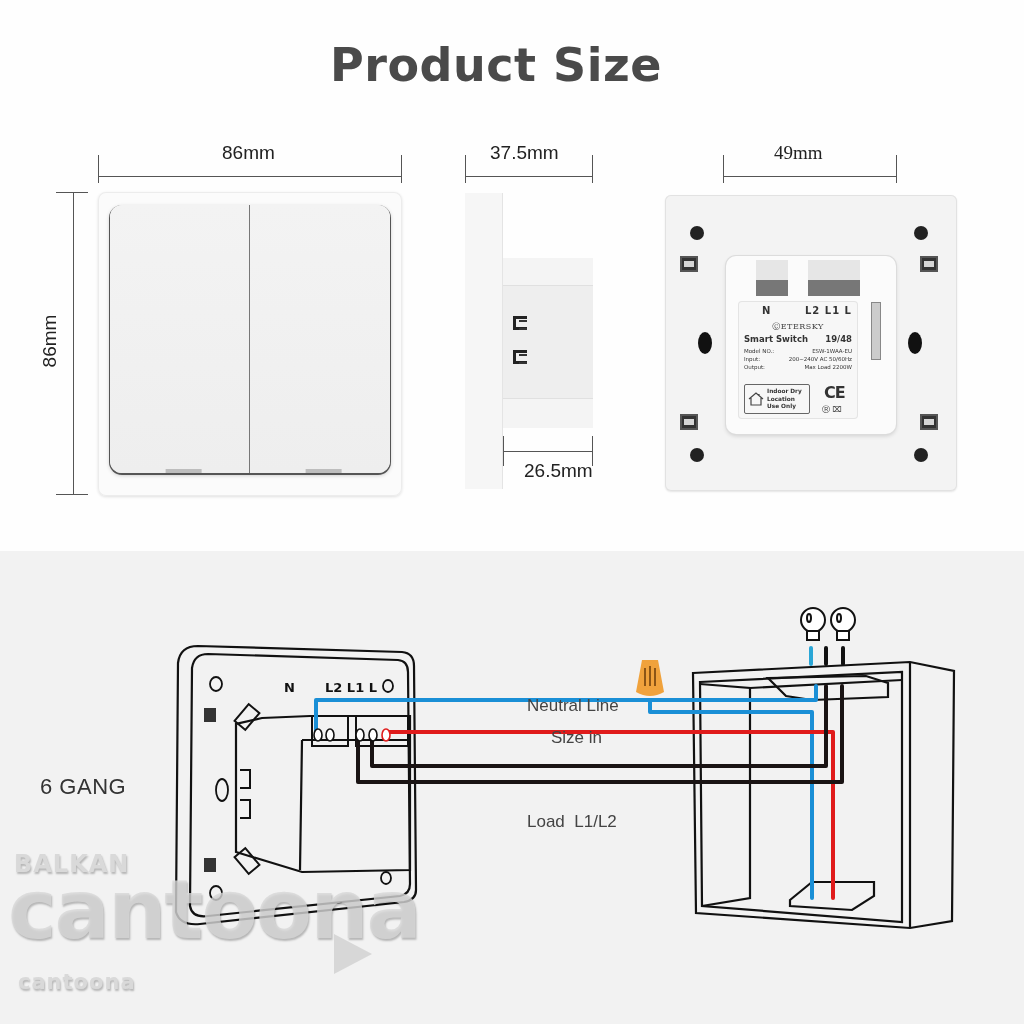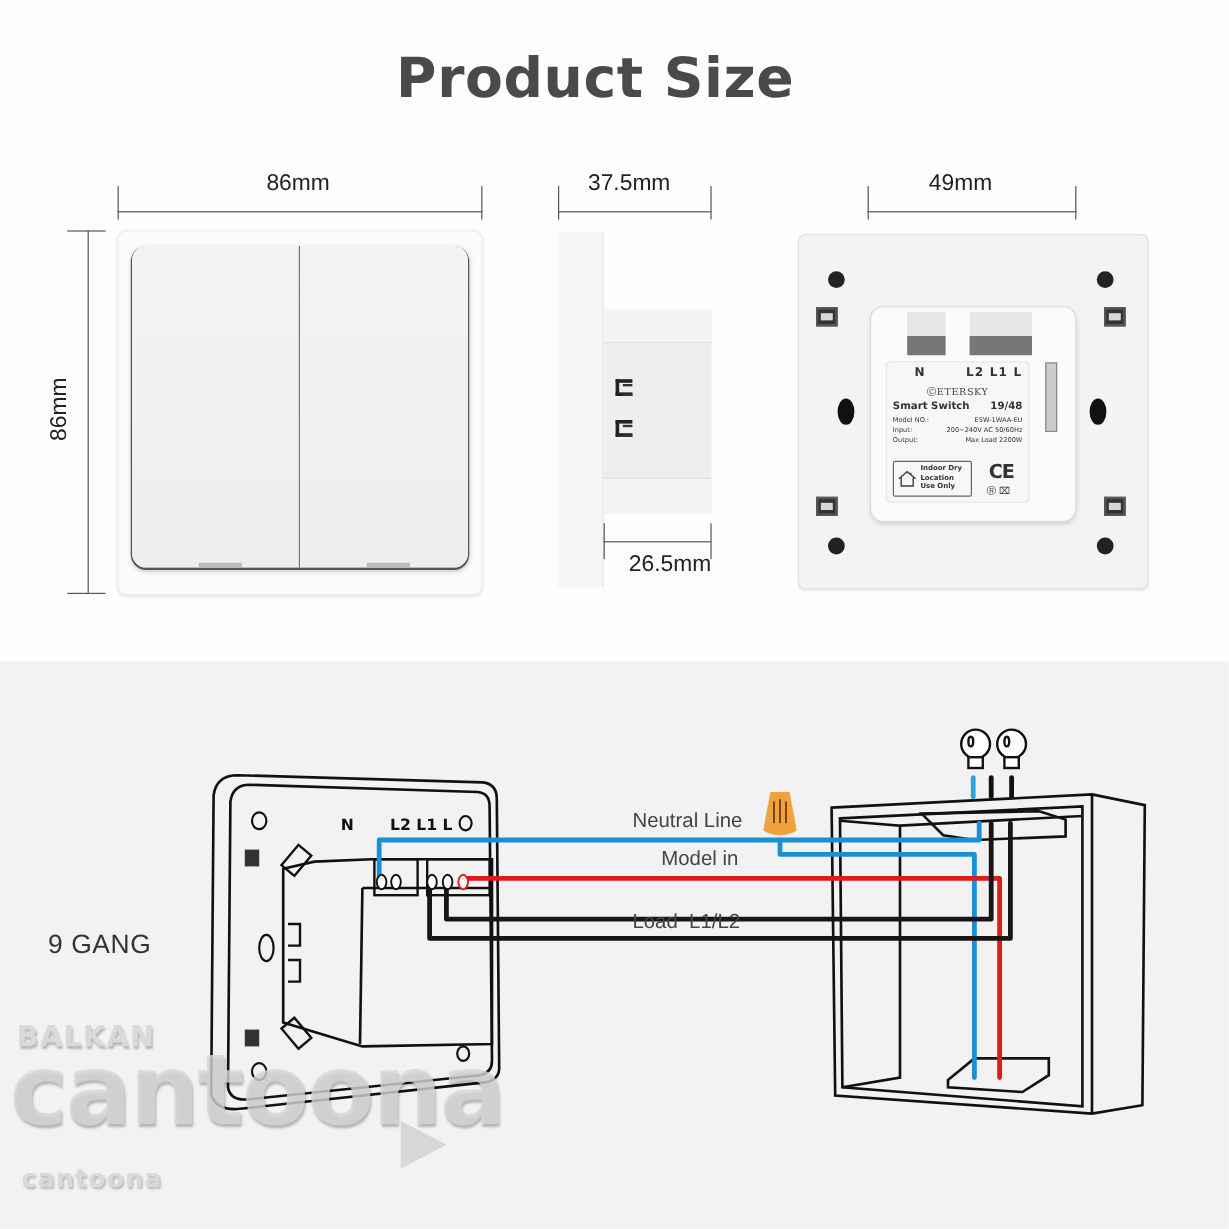--- a/index.html
+++ b/index.html
@@ -62,21 +62,21 @@
   .lbl-row.small { font-size: 5.5px; }
   .indoor-box { position: absolute; left: 6px; top: 83px; width: 66px; height: 30px; border: 1px solid #666; border-radius: 2px; font-size: 5.8px; line-height: 7.5px; }
   .house { position: absolute; left: 3px; top: 7px; width: 16px; height: 14px; }
   .indoor-text { position: absolute; left: 22px; top: 3px; font-weight: bold; }
   .ce { position: absolute; left: 86px; top: 82px; font-size: 16px; font-weight: bold; letter-spacing: -1px; }
   .mini-icons { position: absolute; left: 84px; top: 103px; font-size: 8px; }
   .side-strip { position: absolute; left: 145px; top: 46px; width: 10px; height: 58px; background: #ccc; border: 1px solid #888; }
 
   
   .gang-label { position: absolute; left: 40px; top: 774px; font-size: 22px; color: #333; font-weight: normal; letter-spacing: 0.5px; }
-  .wire-label { position: absolute; font-size: 17px; color: #444; white-space: nowrap; }
+  .wire-label { position: absolute; font-size: 17px; color: #444; white-space: nowrap; margin-top: 22px; }
 
   svg.diagram { position: absolute; left: 0; top: 551px; }
 
   
   .wm { position: absolute; color: #d9d9d9; font-family: "DejaVu Sans", sans-serif; font-weight: bold; text-shadow: 1px 2px 2px rgba(0,0,0,0.25); pointer-events: none; }
   .wm-balkan { left: 14px; top: 850px; font-size: 24px; letter-spacing: 1px; }
   .wm-auction { left: 8px; top: 862px; font-size: 82px; letter-spacing: -2px; color: rgba(215,215,215,0.8); }
   .wm-cantoona { left: 18px; top: 970px; font-size: 21px; letter-spacing: 1px; }
   .wm-play { left: 334px; top: 934px; width: 0; height: 0; border-top: 20px solid transparent; border-bottom: 20px solid transparent; border-left: 38px solid rgba(210,210,210,0.85); }
 </style>
@@ -128,21 +128,21 @@
   <div class="dim-line" style="left:503px; top:451px; width:90px; height:1px;"></div>
   <div class="dim-line" style="left:503px; top:436px; width:1px; height:30px;"></div>
   <div class="dim-line" style="left:592px; top:436px; width:1px; height:30px;"></div>
   <div class="dim-label" style="left:524px; top:460px;">26.5mm</div>
 </div>
 
 <div>
   <div class="dim-line" style="left:723px; top:176px; width:174px; height:1px;"></div>
   <div class="dim-line" style="left:723px; top:155px; width:1px; height:28px;"></div>
   <div class="dim-line" style="left:896px; top:155px; width:1px; height:28px;"></div>
-  <div class="dim-label" style="left:774px; top:142px;">49mm</div>
+  <div class="dim-label" style="left:774px; top:142px;font-family:Liberation Serif, serif;">49mm</div>
 
   <div class="back-plate"></div>
   <div class="screw" style="left:690px; top:226px;"></div>
   <div class="screw" style="left:914px; top:226px;"></div>
   <div class="screw" style="left:690px; top:448px;"></div>
   <div class="screw" style="left:914px; top:448px;"></div>
   <div class="slot-sq" style="left:680px; top:256px;"></div>
   <div class="slot-sq" style="left:920px; top:256px;"></div>
   <div class="slot-sq" style="left:680px; top:414px;"></div>
   <div class="slot-sq" style="left:920px; top:414px;"></div>
@@ -189,21 +189,21 @@
           <div>Location</div>
           <div>Use Only</div>
         </div>
       </div>
       <div class="ce">CE</div>
       <div class="mini-icons">Ⓡ ⌧</div>
     </div>
   </div>
 </div>
 
-<div class="gang-label">9 GANG</div>
+<div class="gang-label">6 GANG</div>
 
 <svg class="diagram" width="1024" height="473" viewBox="0 551 1024 473">
 
   <g fill="none" stroke="#111" stroke-width="2.2">
     <path d="M178 663 Q180 646 198 646 L402 652 Q414 653 414 666 L416 890 Q416 900 404 902 L200 924 Q180 926 176 912 Z"></path>
     <path d="M192 668 Q194 654 208 654 L398 660 Q408 661 408 672 L410 884 Q410 894 400 896 L208 916 Q192 918 190 906 Z"></path>
     <path d="M262 718 L310 716 L352 716 L410 716 L410 870 L302 872 L236 852 L236 724 Z"></path>
     <path d="M302 740 L410 740 M302 740 L300 870"></path>
   </g>
 
@@ -273,19 +273,19 @@
     </g>
   </g>
 
   <g font-family="DejaVu Sans, sans-serif" font-weight="bold" font-size="13" fill="#111">
     <text x="284" y="692">N</text>
     <text x="325" y="692">L2 L1 L</text>
   </g>
 </svg>
 
 <div class="wire-label" style="left:527px; top:674px;">Neutral Line</div>
-<div class="wire-label" style="left:551px; top:706px;">Model in</div>
-<div class="wire-label" style="left:527px; top:758px; white-space: pre;">Load  L1/L2</div>
+<div class="wire-label" style="left:551px; top:706px;">Size in</div>
+<div class="wire-label" style="left:527px; top:790px; white-space: pre;">Load  L1/L2</div>
 
 <div class="wm wm-balkan">BALKAN</div>
 <div class="wm wm-auction">cantoona</div>
 <div class="wm wm-cantoona">cantoona</div>
 <div class="wm wm-play"></div>
 
 </body></html>

